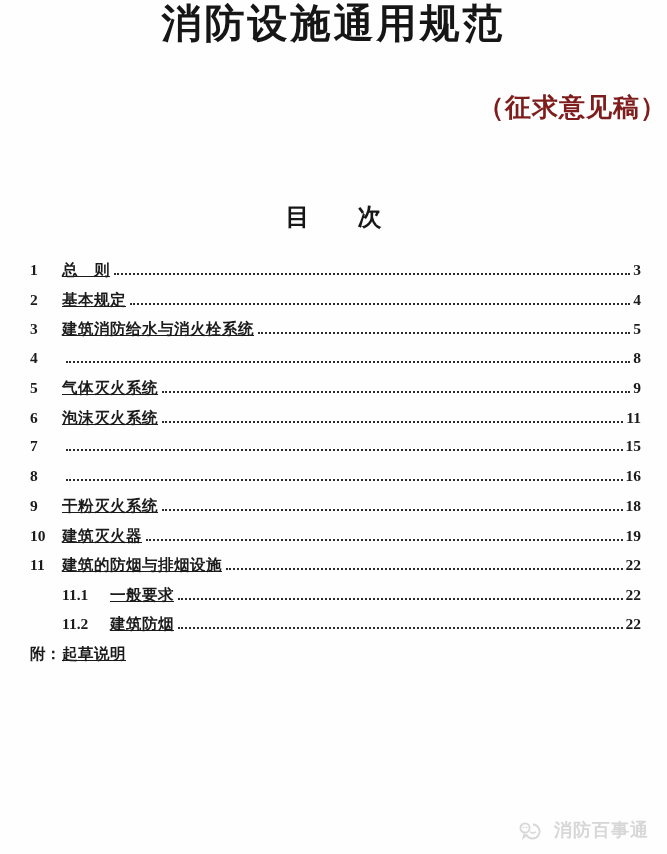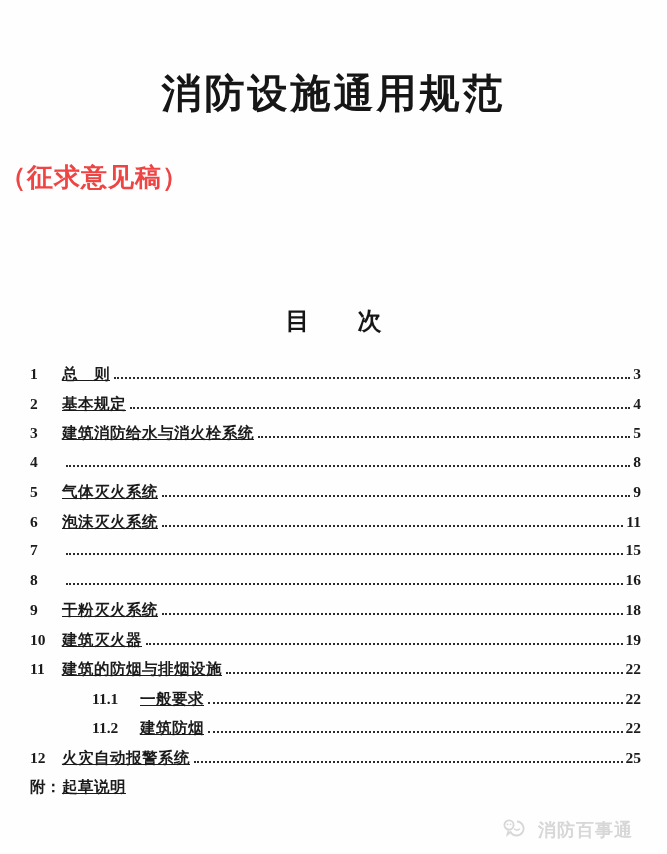--- a/index.html
+++ b/index.html
@@ -6,72 +6,71 @@
   body {
     width: 667px; height: 854px;
     background: #fefefe;
     color: #1b1b1b;
     font-family: "Liberation Serif", "DejaVu Serif", serif;
     position: relative;
     overflow: hidden;
   }
   .doc-title {
     margin: 0;
-    padding-top: 70px;
     text-align: center;
     font-family: "Liberation Sans", "DejaVu Sans", sans-serif;
     font-weight: 700;
     font-size: 40px;
     line-height: 1.15;
     letter-spacing: 3px;
     color: #161616;
   }
   .doc-subtitle {
     margin-top: 44px;
-    text-align: left;
+    text-align: right;
     font-weight: 700;
     font-size: 26px;
     letter-spacing: 1px;
-    color: #ef4444;
+    color: #7f1d1d;
   }
   .toc-heading {
-    margin-top: 110px;
+    margin-top: 76px;
     text-align: center;
     font-weight: 700;
     font-size: 24px;
     color: #161616;
   }
   .toc-list { margin-top: 27px; }
   .toc-row {
     display: flex;
     align-items: baseline;
     height: 29.5px;
     padding: 0 26px 0 30px;
     font-weight: 700;
     font-size: 15.5px;
     white-space: nowrap;
   }
   .toc-row .num { flex: none; min-width: 32px; }
   .toc-row .entry-title { flex: none; letter-spacing: 0.5px; text-decoration: underline; }
-  .toc-row.sub { padding-left: 92px; }
+  .toc-row.sub { padding-left: 62px; }
   .toc-row.sub .num { min-width: 48px; }
   .leader {
     flex: 1 1 auto;
     height: 0;
     border-bottom: 2px dotted #2b2b2b;
     margin: 0 3px 0 4px;
     min-width: 10px;
   }
   .page-num { flex: none; text-align: right; }
   .watermark {
     position: absolute;
-    right: 34px;
+    right: 18px;
     top: 818px;
     display: flex;
-    align-items: flex-start;
+    align-items: flex-end;
     gap: 9px;
     color: #d7d7d7;
     font-size: 18px;
     font-weight: 700;
     letter-spacing: 1px;
     user-select: none;
   }
   .watermark svg { display: block; }
 </style>
 </head>
@@ -151,26 +150,20 @@
     <span class="leader"></span>
     <span class="page-num">22</span>
   </div>
   <div class="toc-row sub">
     <span class="num">11.2</span>
     <span class="entry-title">建筑防烟</span>
     <span class="leader"></span>
     <span class="page-num">22</span>
   </div>
   <div class="toc-row">
-    <span class="num">12</span>
-    <span class="entry-title">火灾自动报警系统</span>
-    <span class="leader"></span>
-    <span class="page-num">25</span>
-  </div>
-  <div class="toc-row">
     <span class="num">附：</span>
     <span class="entry-title">起草说明</span>
   </div>
 </div>
 
 <div class="watermark">
   <span>
     <svg width="27" height="21" viewBox="0 0 27 21">
       <circle cx="7" cy="7" r="4.6" fill="none" stroke="#d7d7d7" stroke-width="1.8"></circle>
       <circle cx="5.5" cy="6.3" r="0.9" fill="#d7d7d7"></circle>

